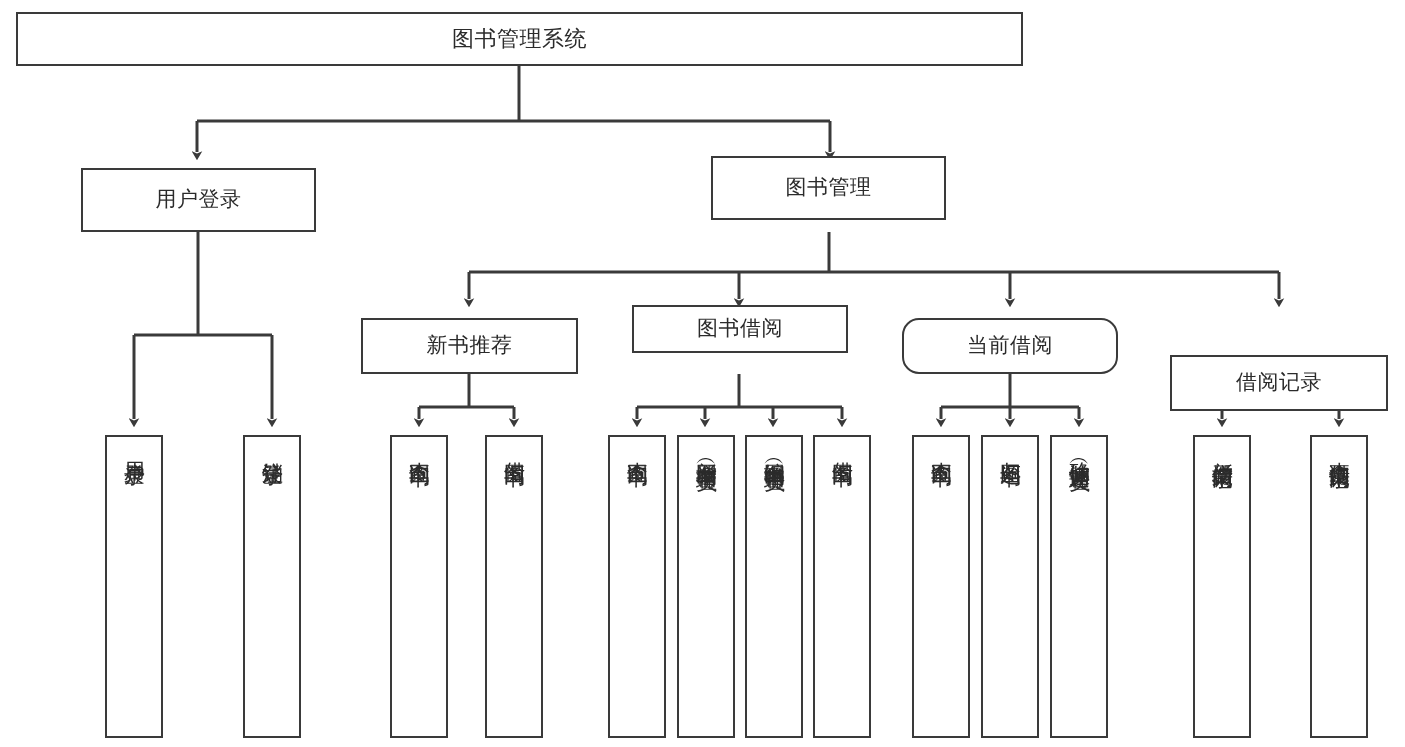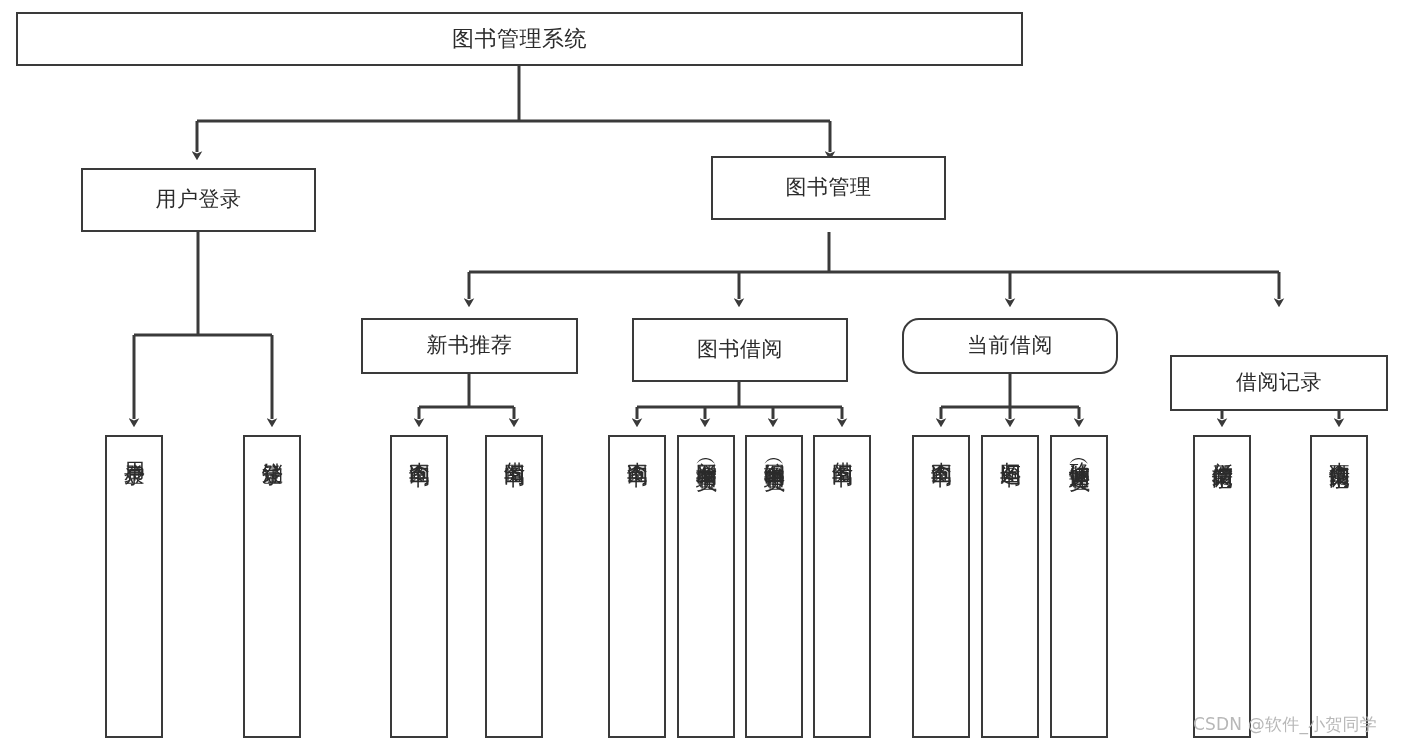--- a/index.html
+++ b/index.html
@@ -134,21 +134,21 @@
   <div class="node" style="left:81px; top:168px; width:235px; height:64px;">
     <span class="label">用户登录</span>
   </div>
   <div class="node" style="left:711px; top:156px; width:235px; height:64px;">
     <span class="label">图书管理</span>
   </div>
 
   <div class="node" style="left:361px; top:318px; width:217px; height:56px;">
     <span class="label">新书推荐</span>
   </div>
-  <div class="node" style="left:632px; top:318px; width:216px; height:64px;">
+  <div class="node" style="left:632px; top:305px; width:216px; height:48px;">
     <span class="label">图书借阅</span>
   </div>
   <div class="node" style="left:902px; top:318px; width:216px; height:56px;border-radius:17px;">
     <span class="label">当前借阅</span>
   </div>
   <div class="node" style="left:1170px; top:318px; width:218px; height:56px;margin-top:37px;">
     <span class="label">借阅记录</span>
   </div>
 
   <div class="node vertical" style="left:105px; top:435px; width:58px; height:303px;">
@@ -188,15 +188,14 @@
     <span class="label">确认归还（管理员）</span>
   </div>
 
   <div class="node vertical" style="left:1193px; top:435px; width:58px; height:303px;">
     <span class="label">新增借阅记录</span>
   </div>
   <div class="node vertical" style="left:1310px; top:435px; width:58px; height:303px;">
     <span class="label">查询借阅记录</span>
   </div>
 
-  <div id="watermark">CSDN @软件_小贺同学</div>
 
 </div>
 
 </body></html>

